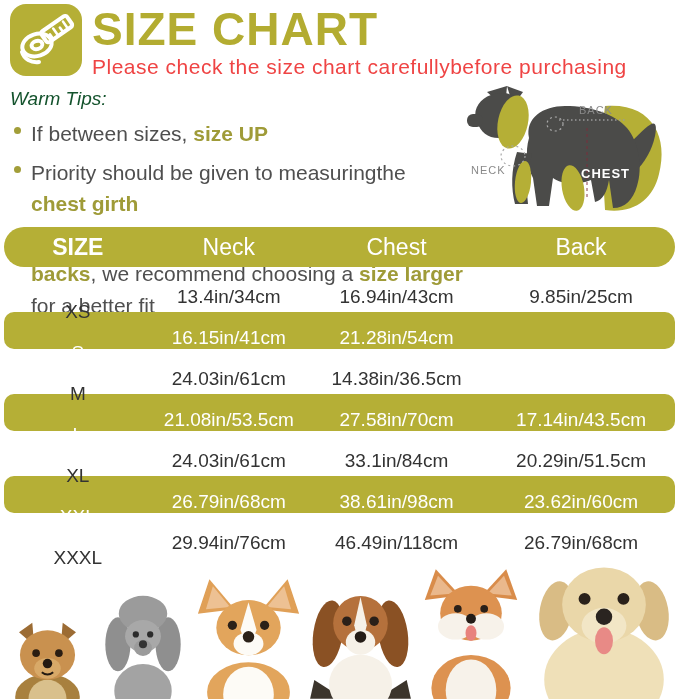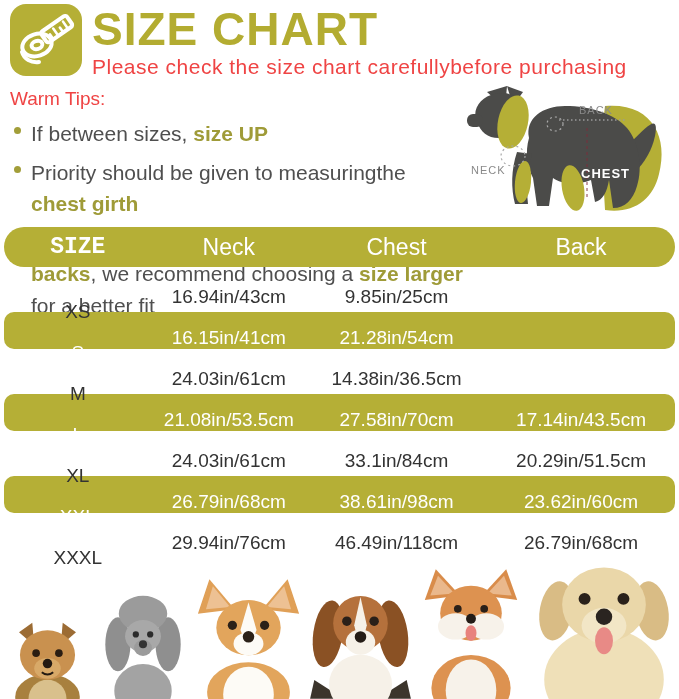--- a/index.html
+++ b/index.html
@@ -8,31 +8,31 @@
     font-family:"Liberation Sans",sans-serif;
   }
   
   .header{position:absolute;top:3px;left:10px;right:0;display:flex;gap:10px;}
   .badge{width:72px;height:74px;flex:0 0 auto;}
   .htxt{display:flex;flex-direction:column;justify-content:flex-start;}
   .title{font-size:46px;font-weight:bold;color:#b3ac31;letter-spacing:1px;line-height:1.05;margin-top:2px;}
   .subtitle{font-size:21px;color:#ef4444;letter-spacing:.5px;margin-top:2px;}
   
   .tips{position:absolute;top:88px;left:10px;width:456px;color:#4f4f4f;}
-  .tips-heading{font-size:19px;color:#ef4444;margin-bottom:8px;}
+  .tips-heading{font-size:19px;color:#14532d;margin-bottom:8px;font-style:italic;}
   .tip{display:flex;align-items:flex-start;font-size:21px;line-height:1.5;margin-bottom:7px;}
   .dot{width:7px;height:7px;border-radius:50%;background:#a29e39;flex:0 0 auto;margin:9px 10px 0 4px;}
   .em{color:#9f9b38;font-weight:bold;}
   
   .diagram{position:absolute;top:80px;right:6px;width:218px;height:144px;}
   
   .table{position:absolute;top:227px;left:4px;right:4px;}
   .trow{display:grid;grid-template-columns:22% 23% 27% 28%;align-items:center;text-align:center;}
   .thead{height:40px;background:#b5af36;border-radius:20px;color:#fff;margin-bottom:4px;}
-  .thead .c-size{font-size:27px;font-weight:bold;font-family:Liberation Mono, monospace;}
+  .thead .c-size{font-size:27px;font-weight:bold;}
   .thead .cell{font-size:23px;}
   .drow{height:37px;margin-bottom:4px;color:#333;}
   .drow .c-size{font-size:21px;margin-top:30px;}
   .drow .cell{font-size:19px;}
   .drow.hl{background:#b5af36;border-radius:10px;color:#fff;}
   
   .dogs{position:absolute;left:0;right:0;bottom:0;display:flex;align-items:flex-end;justify-content:space-between;}
   .dog{flex:0 0 auto;display:block;}
 </style>
 </head>
@@ -111,20 +111,21 @@
   <div class="table">
     <div class="trow thead">
       <div class="cell c-size">SIZE</div>
       <div class="cell">Neck</div>
       <div class="cell">Chest</div>
       <div class="cell">Back</div>
     </div>
 
     <div class="trow drow">
       <div class="cell c-size">XS</div>
+      <div class="cell">13.4in/34cm</div>
       <div class="cell">16.94in/43cm</div>
       <div class="cell">9.85in/25cm</div>
     </div>
     <div class="trow drow hl">
       <div class="cell c-size">S</div>
       <div class="cell">16.15in/41cm</div>
       <div class="cell">21.28in/54cm</div>
     </div>
     <div class="trow drow">
       <div class="cell c-size">M</div>

